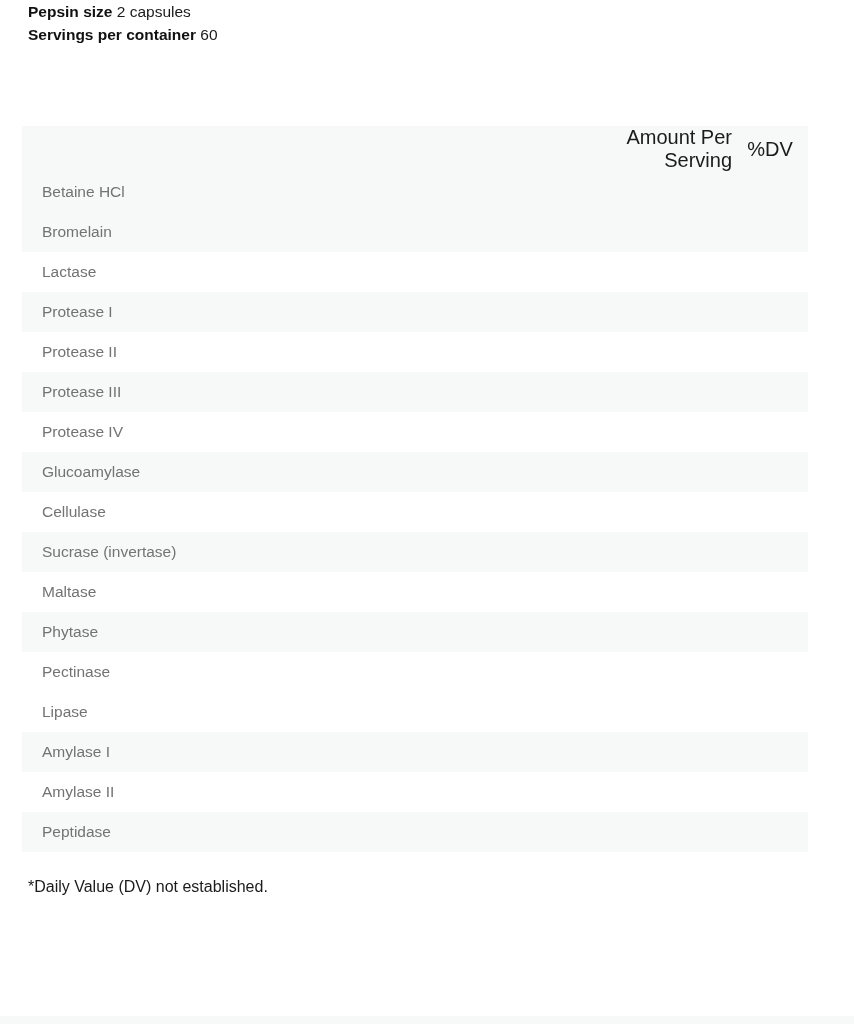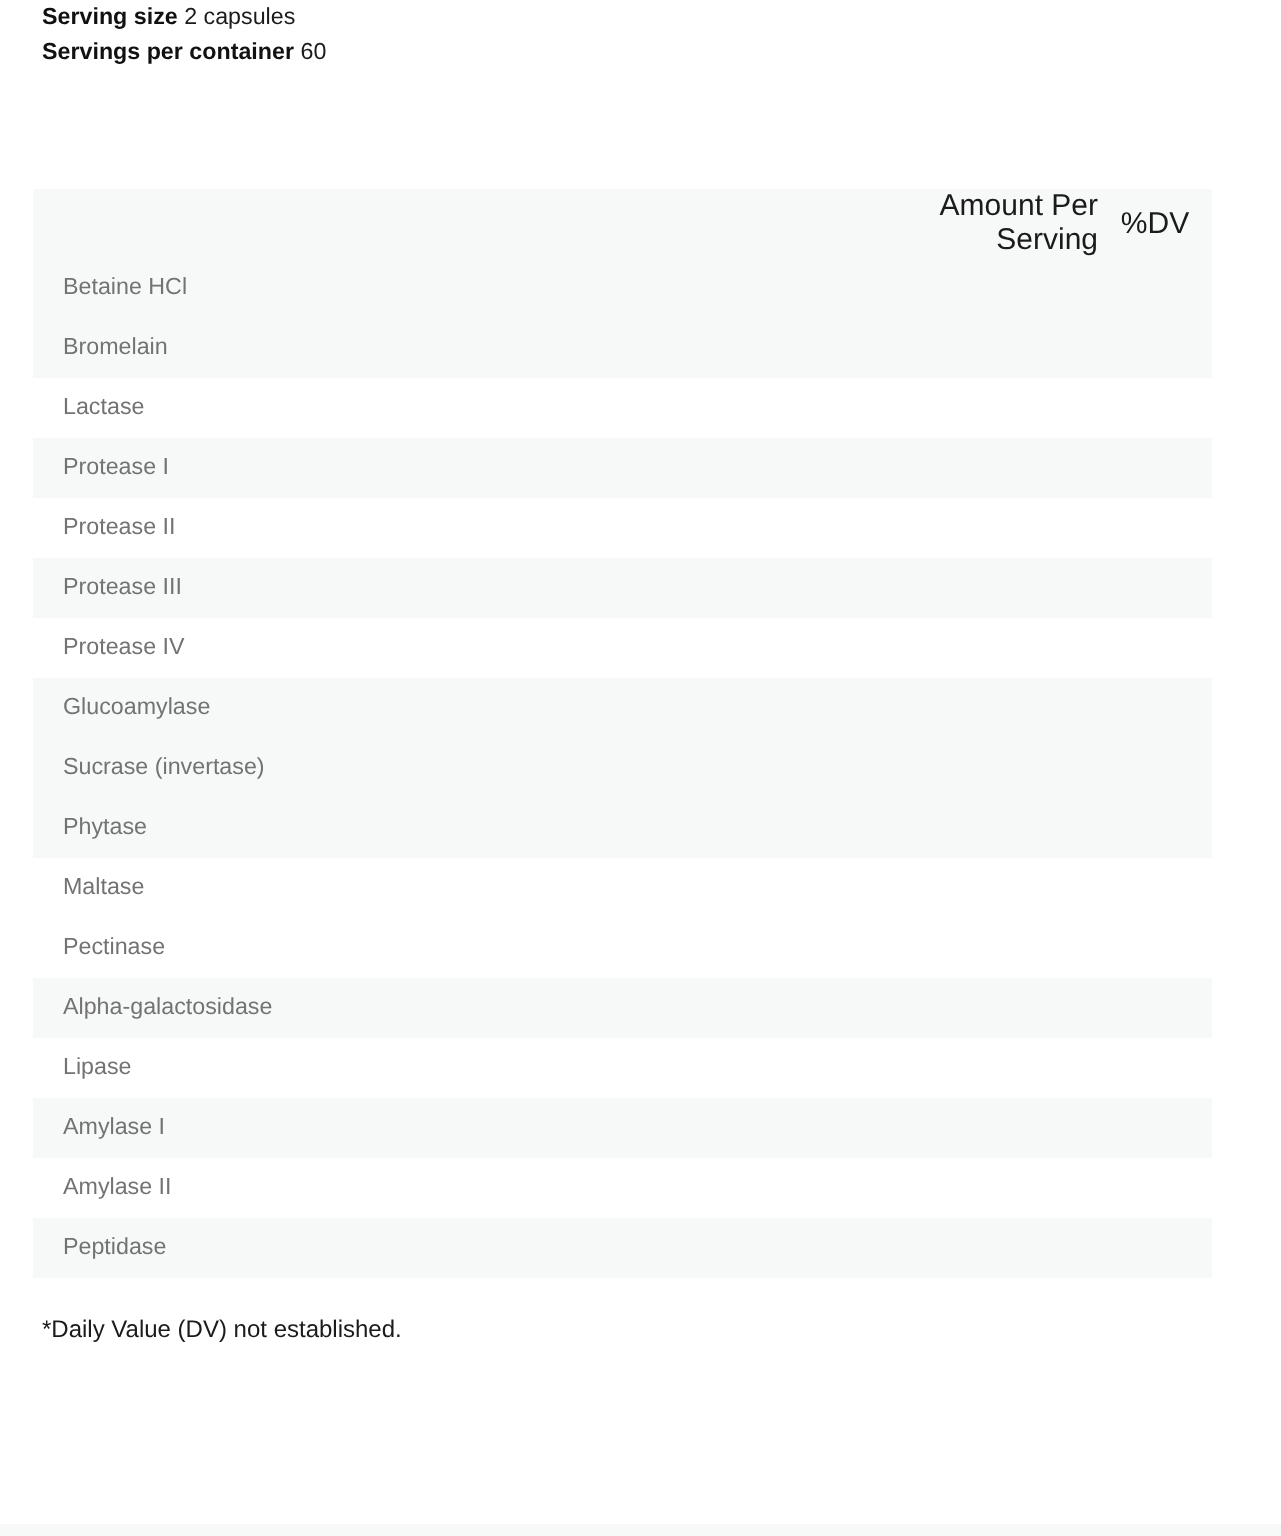--- a/index.html
+++ b/index.html
@@ -115,21 +115,21 @@
     background: #f7f8f8;
   }
 </style>
 </head>
 <body>
 
 <div class="page">
 
   <div class="serving-info">
     <div class="serving-line">
-      <span class="lbl">Serving size</span>
+      <span class="lbl">Pepsin size</span>
       <span class="val">2 capsules</span>
     </div>
     <div class="serving-line">
       <span class="lbl">Servings per container</span>
       <span class="val">60</span>
     </div>
   </div>
 
   <div class="spacer"></div>
 
@@ -181,42 +181,42 @@
       <tr class="ing-row even">
         <td class="name">Protease IV</td>
         <td class="amt"></td>
         <td class="dv"></td>
       </tr>
       <tr class="ing-row odd">
         <td class="name">Glucoamylase</td>
         <td class="amt"></td>
         <td class="dv"></td>
       </tr>
+      <tr class="ing-row even">
+        <td class="name">Cellulase</td>
+        <td class="amt"></td>
+        <td class="dv"></td>
+      </tr>
       <tr class="ing-row odd">
         <td class="name">Sucrase (invertase)</td>
         <td class="amt"></td>
         <td class="dv"></td>
       </tr>
+      <tr class="ing-row even">
+        <td class="name">Maltase</td>
+        <td class="amt"></td>
+        <td class="dv"></td>
+      </tr>
       <tr class="ing-row odd">
         <td class="name">Phytase</td>
         <td class="amt"></td>
         <td class="dv"></td>
       </tr>
       <tr class="ing-row even">
-        <td class="name">Maltase</td>
-        <td class="amt"></td>
-        <td class="dv"></td>
-      </tr>
-      <tr class="ing-row even">
         <td class="name">Pectinase</td>
-        <td class="amt"></td>
-        <td class="dv"></td>
-      </tr>
-      <tr class="ing-row odd">
-        <td class="name">Alpha-galactosidase</td>
         <td class="amt"></td>
         <td class="dv"></td>
       </tr>
       <tr class="ing-row even">
         <td class="name">Lipase</td>
         <td class="amt"></td>
         <td class="dv"></td>
       </tr>
       <tr class="ing-row odd">
         <td class="name">Amylase I</td>

